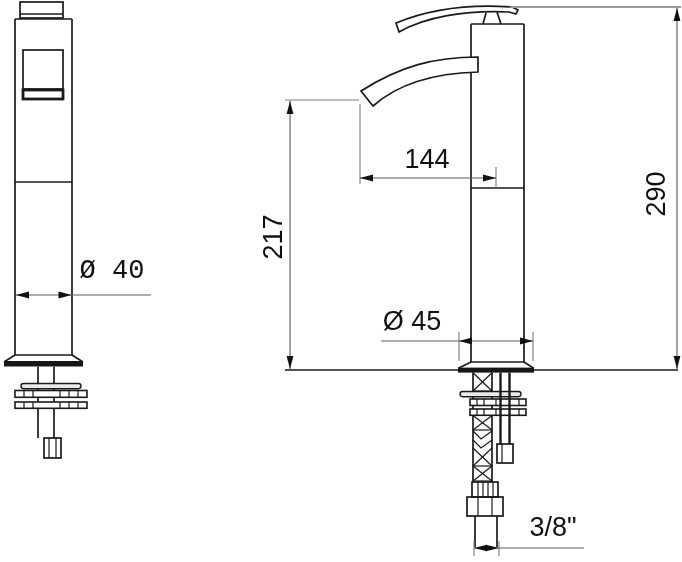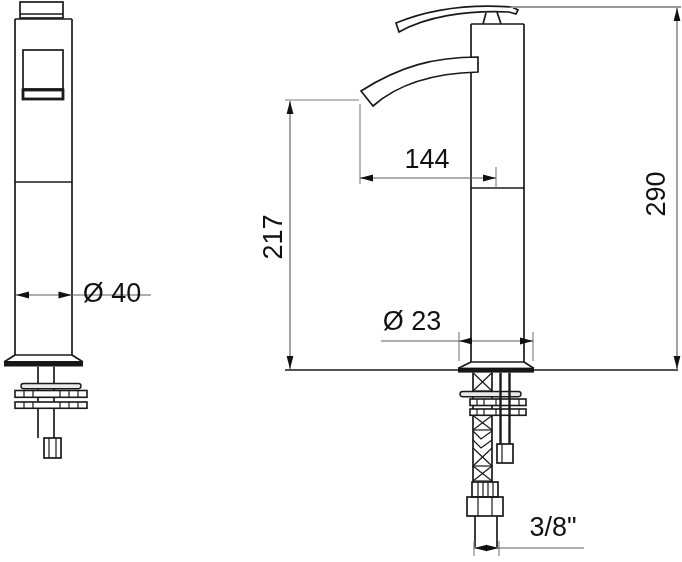--- a/index.html
+++ b/index.html
@@ -187,24 +187,24 @@
 
     <g>
       <line class="ext" x1="474" y1="541" x2="474" y2="556"></line>
       <line class="ext" x1="499" y1="541" x2="499" y2="556"></line>
       <line class="dim" x1="474" y1="548" x2="584" y2="548"></line>
       <polygon class="arrow" points="474,548 487,544.8 487,551.2"></polygon>
       <polygon class="arrow" points="499,548 486,544.8 486,551.2"></polygon>
     </g>
   </svg>
 
-  <div class="dim-label" style="left:112px;top:293px;">Ø 40</div>
+  <div class="dim-label" style="left:112px;top:271px;font-family:Liberation Mono, monospace;">Ø 40</div>
 
   <div class="dim-label" style="left:427px;top:159px;">144</div>
 
   <div class="dim-label rot" style="left:273px;top:237px;">217</div>
 
   <div class="dim-label rot" style="left:656px;top:194px;">290</div>
 
-  <div class="dim-label" style="left:412px;top:321px;">Ø 23</div>
+  <div class="dim-label" style="left:412px;top:321px;">Ø 45</div>
 
   <div class="dim-label" style="left:553px;top:527px;">3/8"</div>
 </div>
 
 </body></html>

